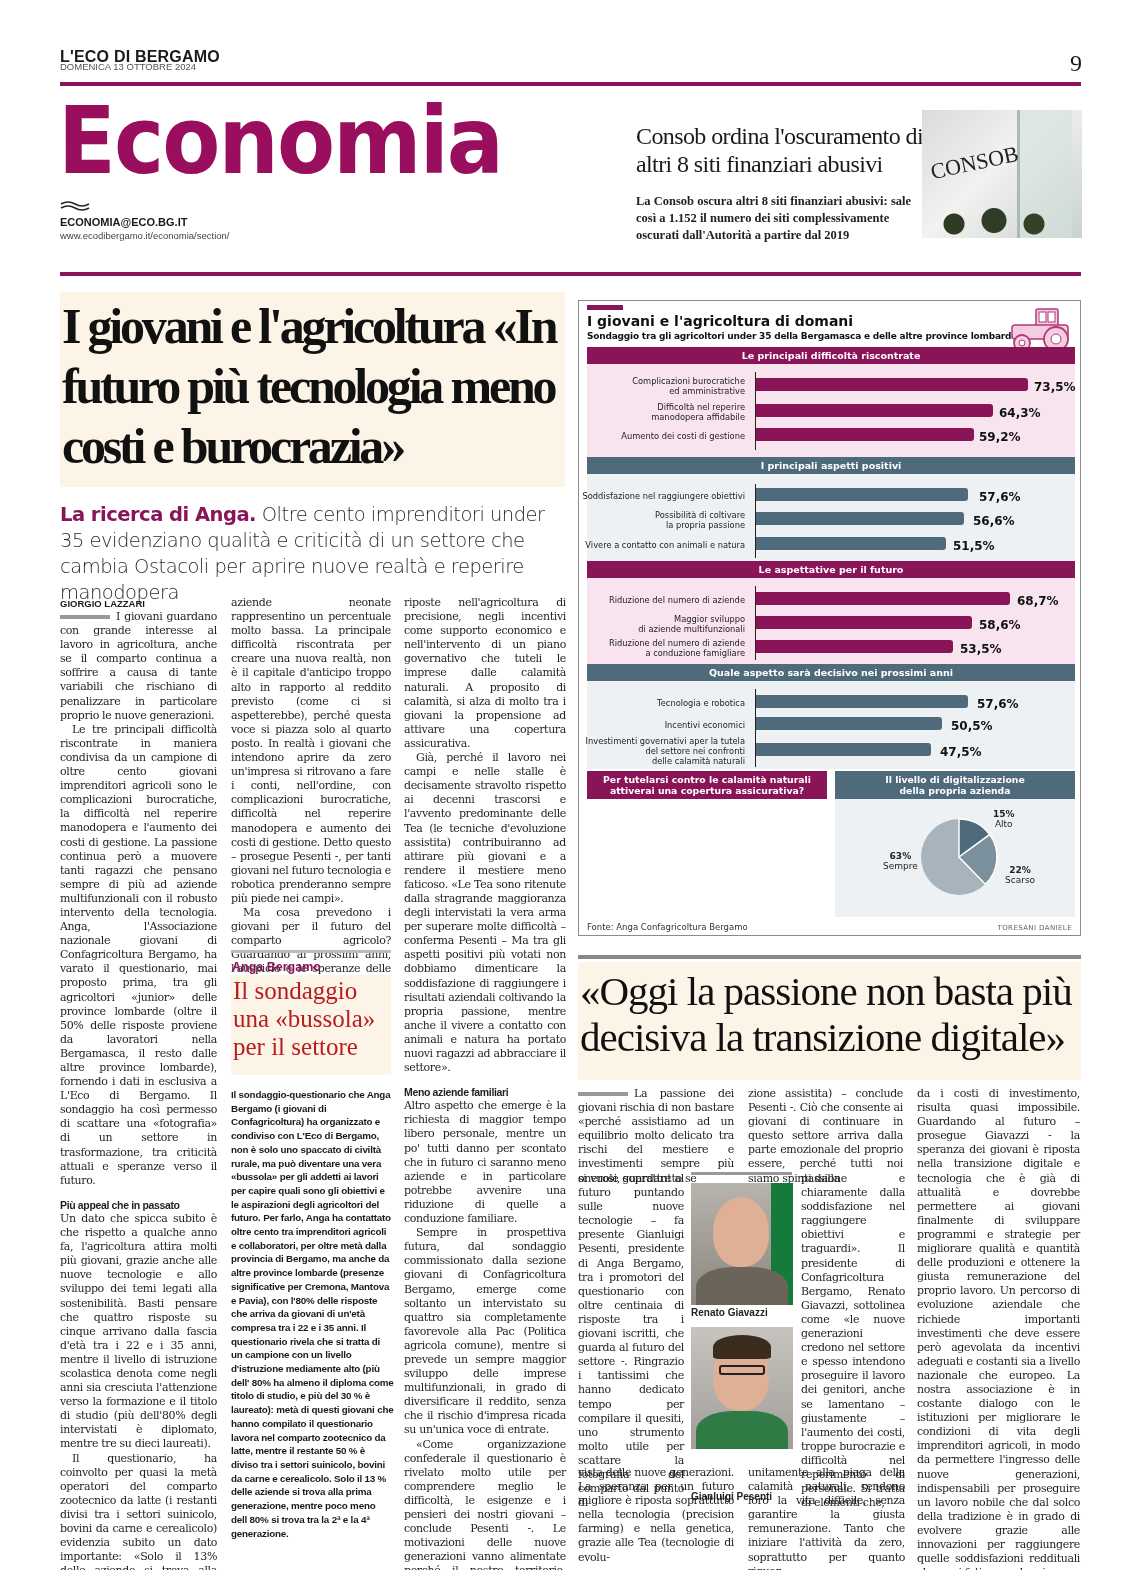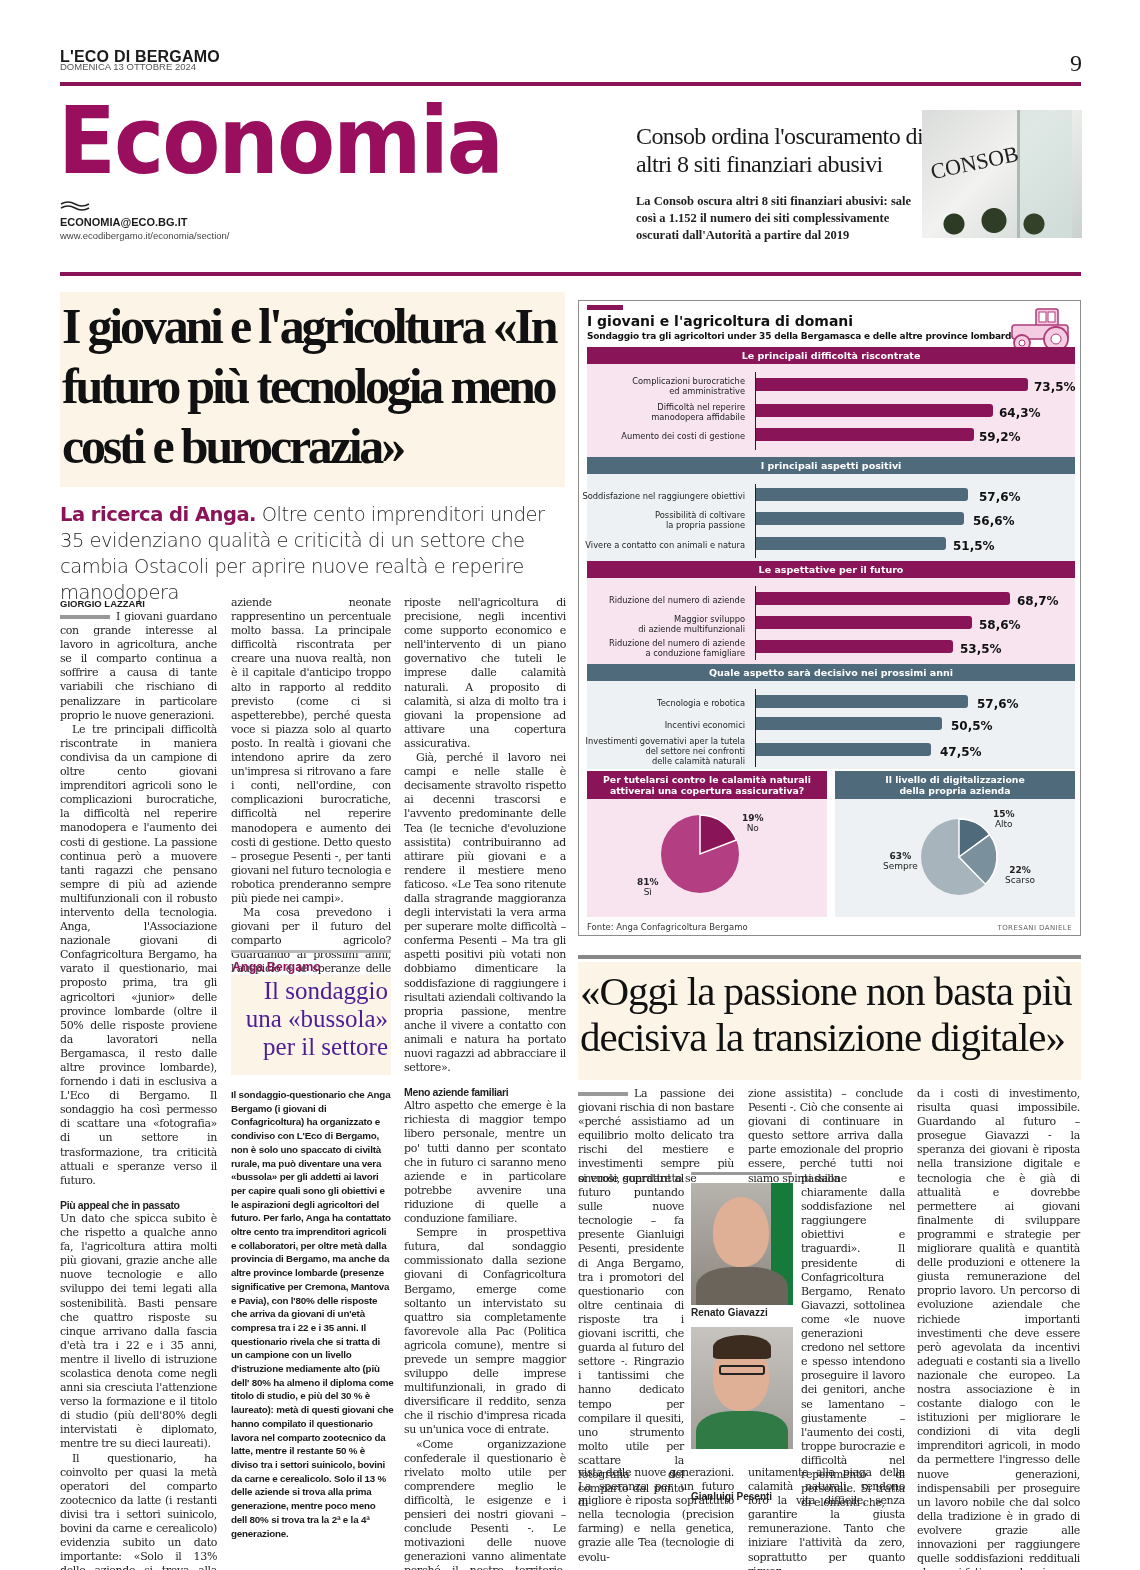--- a/index.html
+++ b/index.html
@@ -36,21 +36,21 @@
   .col p { text-indent: 12px; }
   .col p.first { text-indent: 0; }
   .lead-bar { display: inline-block; width: 50px; height: 4px; background: #999; vertical-align: middle; margin-right: 6px; }
   .col h4 { font-family: "Liberation Sans", sans-serif; font-size: 10.5px; font-weight: 700; margin-top: 10px; text-align: left; }
   .col1 { left: 60px; top: 610px; width: 157px; }
   .col2 { left: 231px; top: 596px; width: 160px; }
   .col3 { left: 404px; top: 596px; width: 162px; }
 
   .sidebar-kicker { left: 232px; top: 960px; font-size: 12.5px; font-weight: 700; color: #8a1458; font-family: "Liberation Sans", sans-serif; }
   .sidebar-title-box { left: 231px; top: 975px; width: 160px; height: 100px; background: #fdf4e8; }
-  .sidebar-title { left: 233px; top: 977px; width: 155px; font-family: "Liberation Serif", serif; font-size: 25px; line-height: 28px; color: #4c1d95; text-align: right; }
+  .sidebar-title { left: 233px; top: 977px; width: 155px; font-family: "Liberation Serif", serif; font-size: 25px; line-height: 28px; color: #b91c1c; }
   .sidebar-body { left: 231px; top: 1088px; width: 163px; font-size: 9.8px; line-height: 13.7px; font-weight: 700; font-family: "Liberation Sans", sans-serif; color: #1a1a1a; letter-spacing: -0.2px; }
   .col-top-rule { left: 231px; top: 950px; width: 160px; height: 3px; background: #bbb; }
 
   
   .info { left: 578px; top: 300px; width: 503px; height: 636px; border: 1.5px solid #8c8c8c; background: #fff; }
   .info-tab { position:absolute; left: 8px; top: 4px; width: 36px; height: 5px; background: #8a1458; }
   .info-title { position:absolute; left: 8px; top: 12px; font-family: "DejaVu Sans", sans-serif; font-weight: 700; font-size: 14px; color: #111; }
   .info-subtitle { position:absolute; left: 8px; top: 30px; font-family: "DejaVu Sans", sans-serif; font-weight: 700; font-size: 9px; color: #111; letter-spacing: -0.2px; }
   .tractor-icon { position:absolute; right: 6px; top: 4px; width: 68px; height: 48px; }
   .panel { position:absolute; left: 8px; width: 488px; border-radius: 30px; }
@@ -228,28 +228,20 @@
       <div class="bar" style="top:36px;width:186px;"></div>
       <div class="bar-value" style="top:38px;left:364px;">50,5%</div>
       <div class="bar-label" style="top:55px;"><span>Investimenti governativi aper la tutela</span><br><span>del settore nei confronti</span><br><span>delle calamità naturali</span></div>
       <div class="bar" style="top:62px;width:175px;"></div>
       <div class="bar-value" style="top:64px;left:353px;">47,5%</div>
     </div>
   </div>
 
   <div class="pie-panel pink" style="left:8px;">
     <div class="panel-head"><span>Per tutelarsi contro le calamità naturali</span><br><span>attiverai una copertura assicurativa?</span></div>
-    <div class="panel-body">
-      <svg style="position:absolute;left:72px;top:14px;" width="82" height="82" viewBox="-41 -41 82 82">
-        <circle r="39" fill="#b33e82"></circle>
-        <path d="M0 0 L0 -39 A39 39 0 0 1 36.4 -14 Z" fill="#8a1458" stroke="#fff" stroke-width="1.5"></path>
-      </svg>
-      <div class="pie-label" style="left:155px;top:14px;"><b>19%</b><span>No</span></div>
-      <div class="pie-label" style="left:50px;top:78px;"><b>81%</b><span>Sì</span></div>
-    </div>
   </div>
 
   <div class="pie-panel slate" style="left:256px;">
     <div class="panel-head"><span>Il livello di digitalizzazione</span><br><span>della propria azienda</span></div>
     <div class="panel-body">
       <svg style="position:absolute;left:84px;top:18px;" width="80" height="80" viewBox="-40 -40 80 80">
         <circle r="38" fill="#a7b4bc"></circle>
         <path d="M0 0 L0 -38 A38 38 0 0 1 30.7 -22.4 Z" fill="#4f6b7b" stroke="#fff" stroke-width="1.5"></path>
         <path d="M0 0 L30.7 -22.4 A38 38 0 0 1 26.4 27.3 Z" fill="#7a909c" stroke="#fff" stroke-width="1.5"></path>
       </svg>

